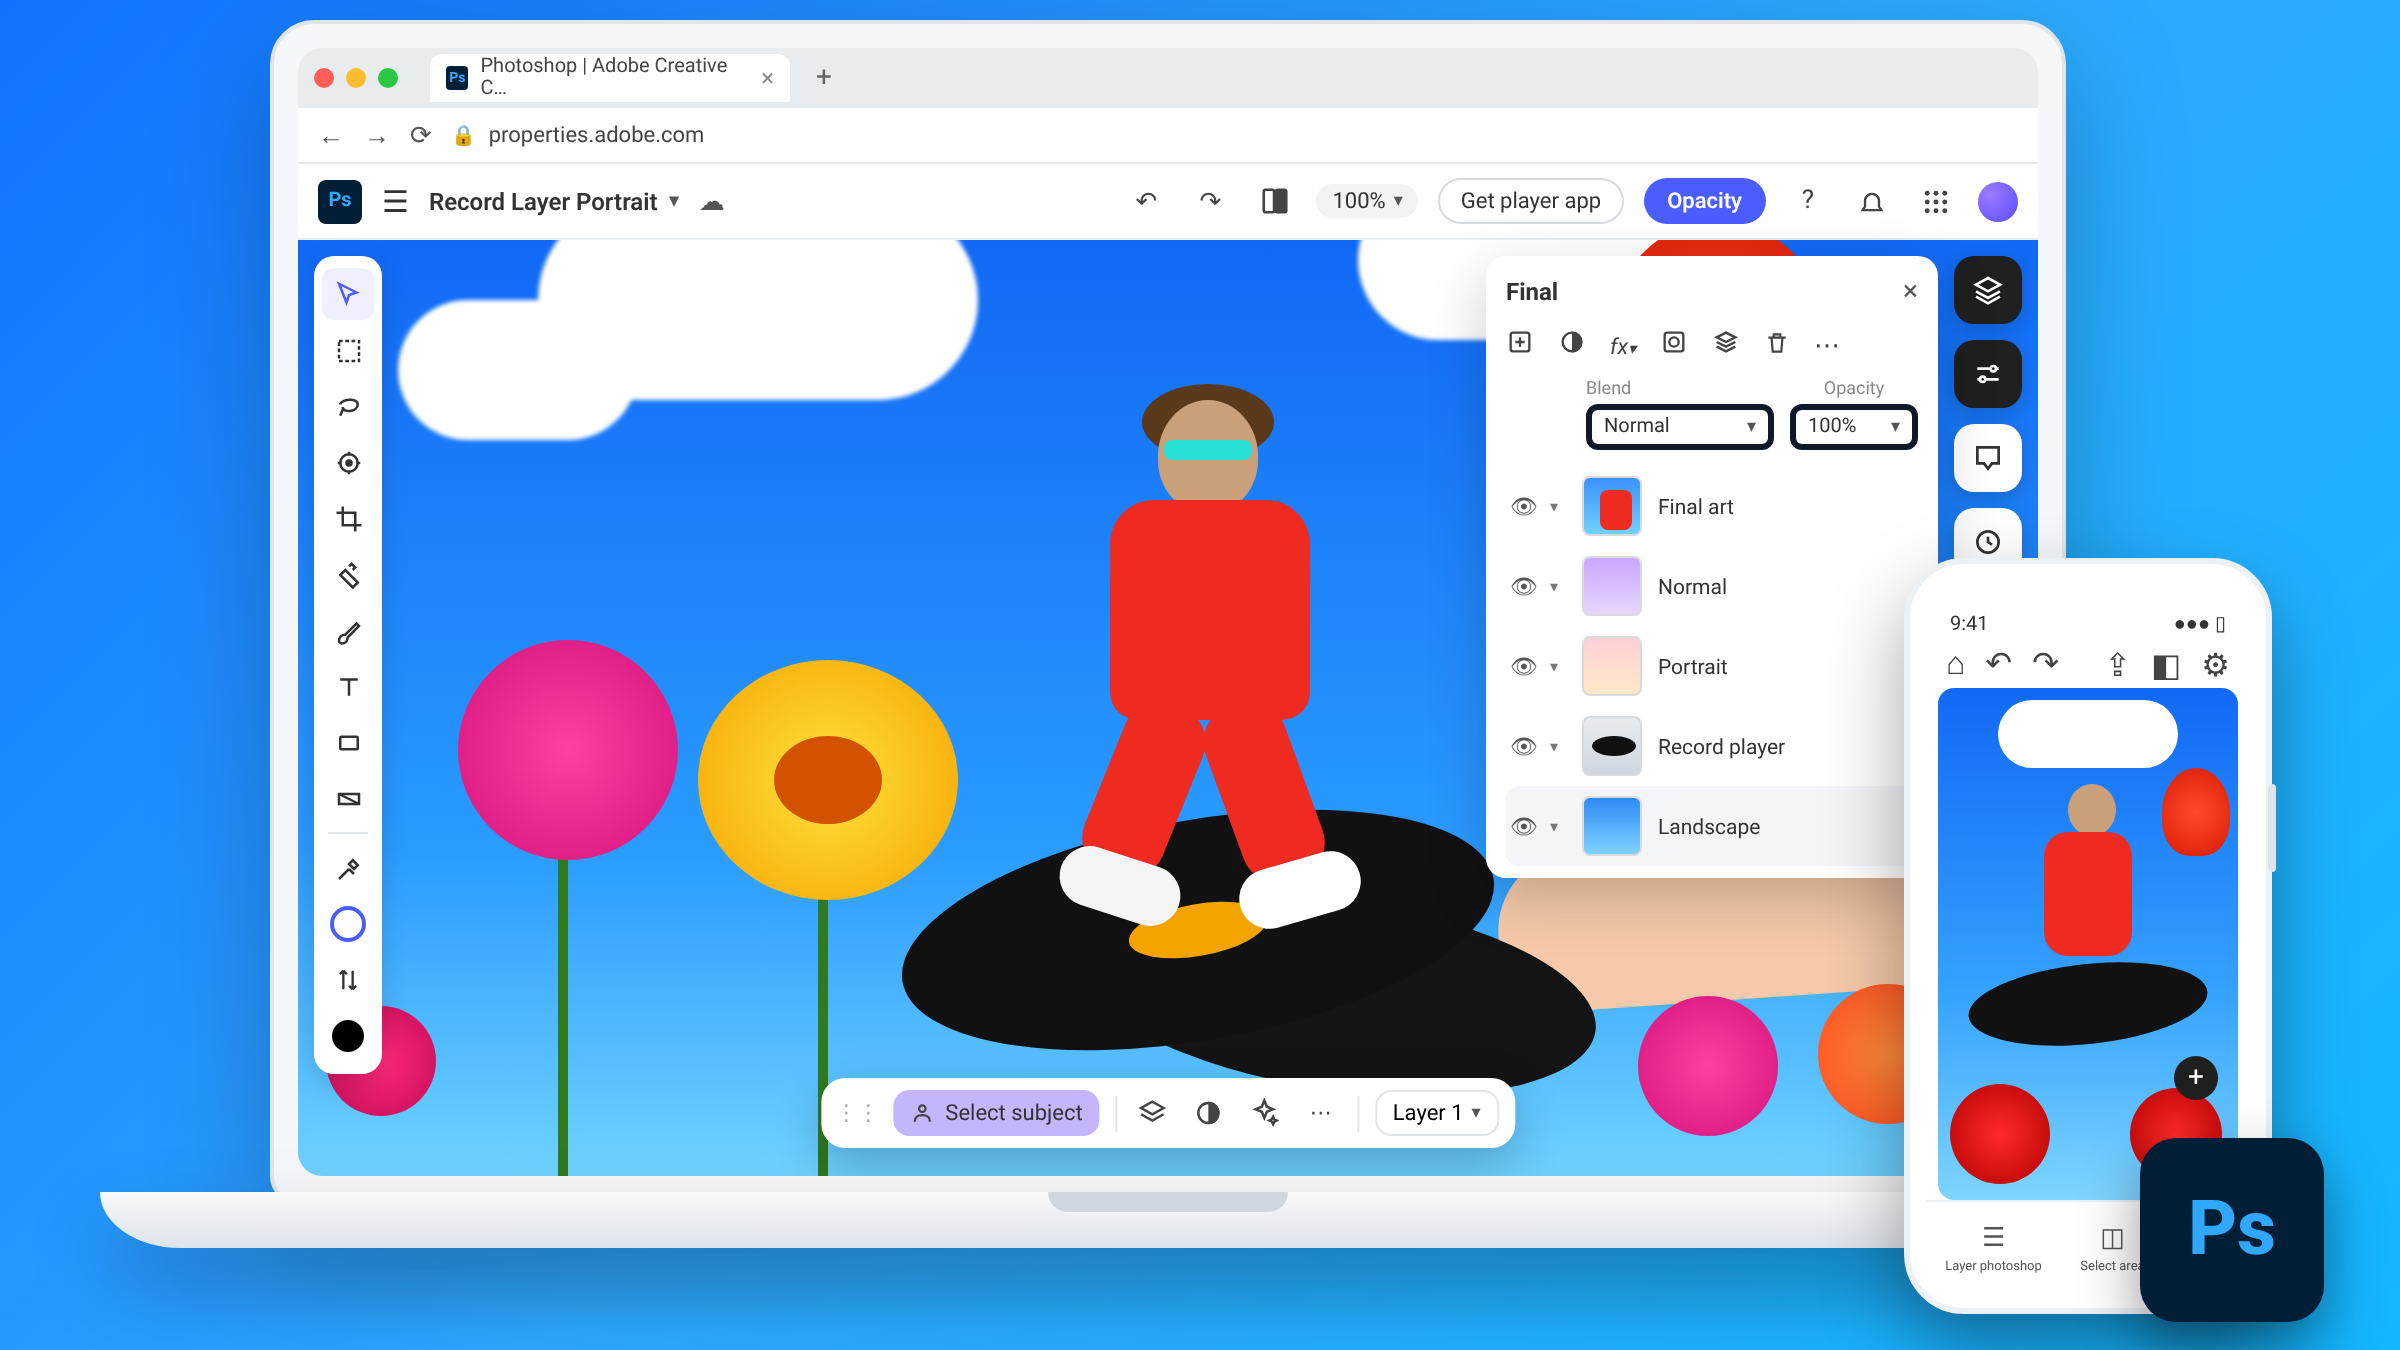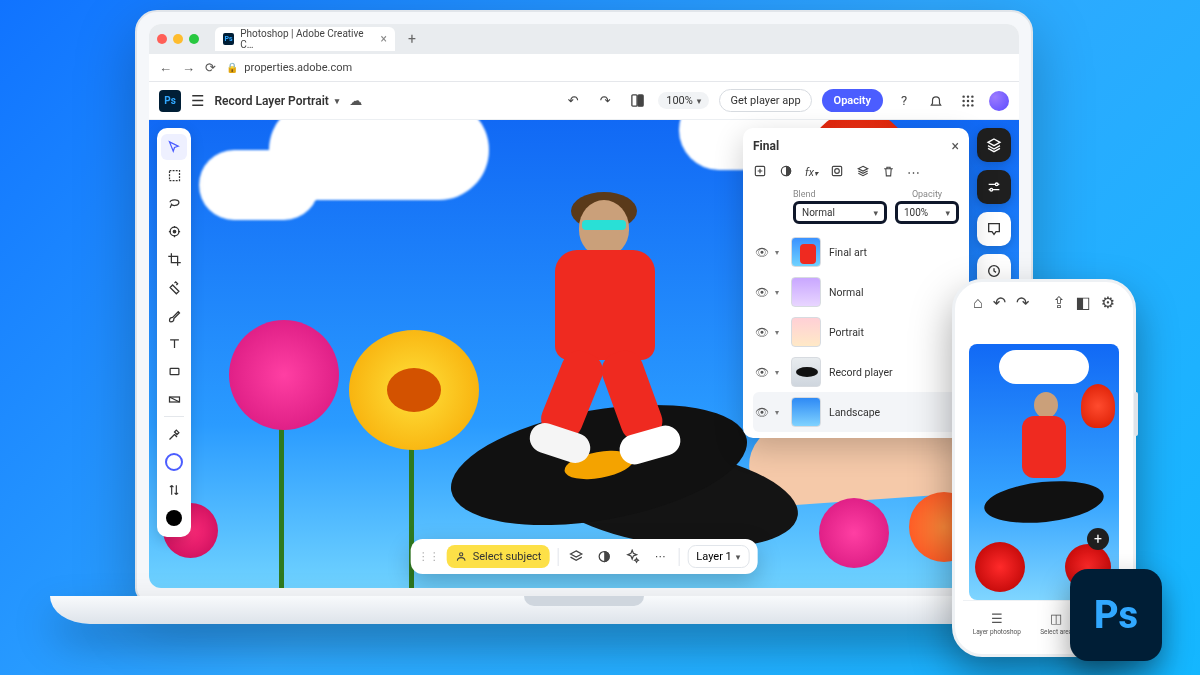--- a/index.html
+++ b/index.html
@@ -124,21 +124,21 @@
   .th-art:after{content:"";position:absolute;inset:6px 4px 2px 8px;background:#ef2a20;border-radius:4px;}
   .th-flowers{background:linear-gradient(#c9a7ff,#e8d5ff);}
   .th-portrait{background:linear-gradient(#ffd0d6,#ffe9c7);}
   .th-record{background:linear-gradient(#e8ecef,#cfd6de);position:relative;}
   .th-record:after{content:"";position:absolute;left:4px;top:9px;width:22px;height:10px;background:#111;border-radius:50%;}
   .th-land{background:linear-gradient(#2e8af5,#7fd2ff);}
   .lname{font-size:10.5px;color:#333;}
 
   
   .ctxbar{position:absolute;left:50%;bottom:14px;transform:translateX(-50%);background:#fff;border-radius:12px;box-shadow:0 8px 24px rgba(0,0,0,.22);padding:6px 8px;display:flex;align-items:center;gap:8px;font-size:11px;}
-  .ctx-btn{display:flex;align-items:center;gap:5px;background:#fde047;border-radius:8px;padding:5px 8px;color:#333;}
+  .ctx-btn{display:flex;align-items:center;gap:5px;background:#c4b5fd;border-radius:8px;padding:5px 8px;color:#333;}
   .ctx-ico{width:20px;height:20px;display:flex;align-items:center;justify-content:center;color:#444;}
   .vdiv{width:1px;height:18px;background:#e1e5ea;}
   .layer-pill{display:flex;align-items:center;gap:4px;border:1px solid #e1e5ea;border-radius:8px;padding:4px 8px;}
 
   
   .phone{position:absolute;right:64px;bottom:18px;width:184px;height:378px;background:#fff;border-radius:30px;box-shadow:0 18px 40px rgba(0,0,0,.35);border:3px solid #eef1f4;}
   .phone-notch{position:absolute;left:50%;top:8px;transform:translateX(-50%);width:60px;height:16px;background:#0b0b0b;border-radius:10px;}
   .phone-side{position:absolute;right:-5px;top:110px;width:4px;height:44px;background:#dfe4ea;border-radius:3px;}
   .phone-screen{position:absolute;inset:8px;border-radius:24px;overflow:hidden;background:#fff;}
   .p-top{height:30px;display:flex;align-items:flex-end;justify-content:space-between;padding:0 12px 2px;font-size:10px;color:#333;}
@@ -478,20 +478,24 @@
   </div>
 </div>
 <div class="laptop-base">
   <div class="laptop-notch"></div>
 </div>
 
 <div class="phone">
   <div class="phone-notch"></div>
   <div class="phone-side"></div>
   <div class="phone-screen">
+    <div class="p-top">
+      <span>9:41</span>
+      <span>●●● ▯</span>
+    </div>
     <div class="p-toolbar">
       <span class="grp">
         <span>⌂</span>
         <span>↶</span>
         <span>↷</span>
       </span>
       <span class="grp">
         <span>⇪</span>
         <span>◧</span>
         <span>⚙</span>

